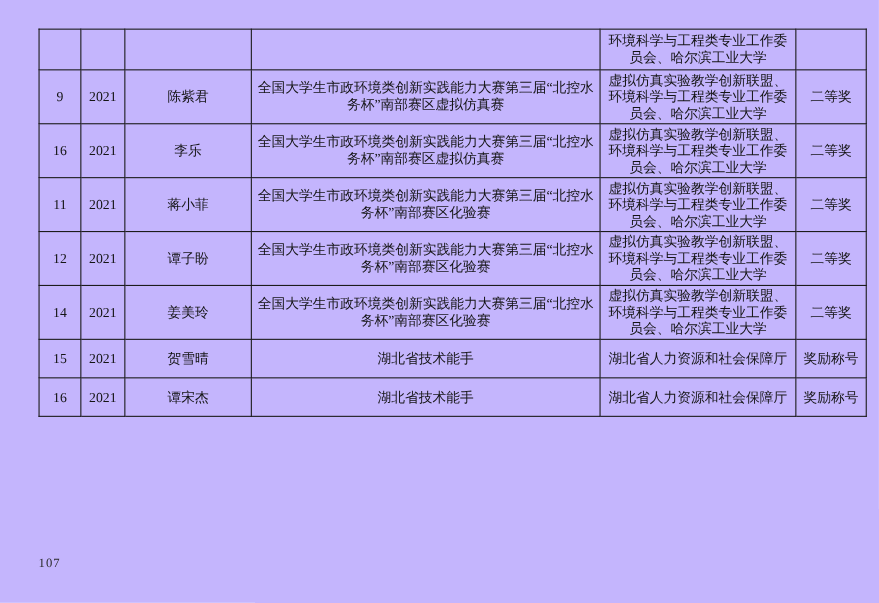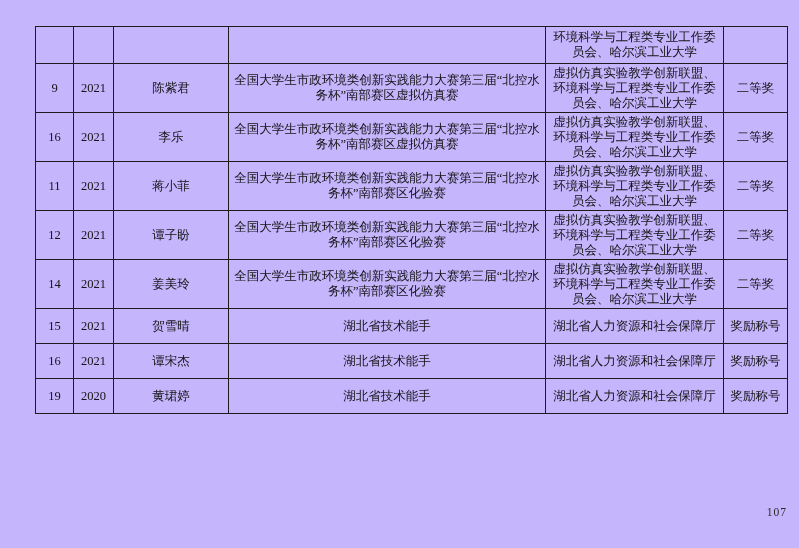--- a/index.html
+++ b/index.html
@@ -41,21 +41,21 @@
   }
   tr.row-partial { height: 37px; }
   tr.row-tall    { height: 49px; }
   tr.row-short   { height: 35px; }
   tr.row-med     { height: 35px; }
   .page-number {
     position: absolute;
     left: 35px;
     width: 752px;
     top: 506px;
-    text-align: right;
+    text-align: left;
     font-size: 11.5px;
     letter-spacing: 1px;
     color: #2a2a2a;
   }
 </style>
 </head>
 <body>
 
 <div class="doc-page">
 
@@ -126,26 +126,18 @@
         <td>奖励称号</td>
       </tr>
       <tr class="row-short">
         <td>16</td>
         <td>2021</td>
         <td>谭宋杰</td>
         <td>湖北省技术能手</td>
         <td>湖北省人力资源和社会保障厅</td>
         <td>奖励称号</td>
       </tr>
-      <tr class="row-short">
-        <td>19</td>
-        <td>2020</td>
-        <td>黄珺婷</td>
-        <td>湖北省技术能手</td>
-        <td>湖北省人力资源和社会保障厅</td>
-        <td>奖励称号</td>
-      </tr>
     </tbody>
   </table>
 
   <div class="page-number">107</div>
 
 </div>
 
 </body></html>

